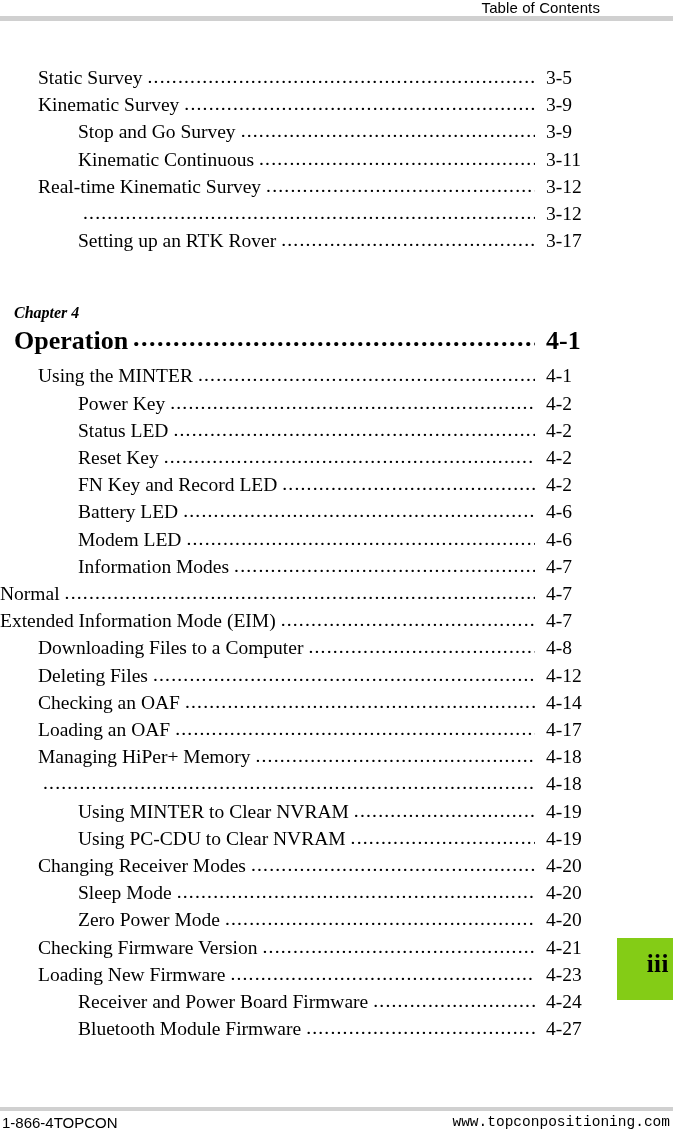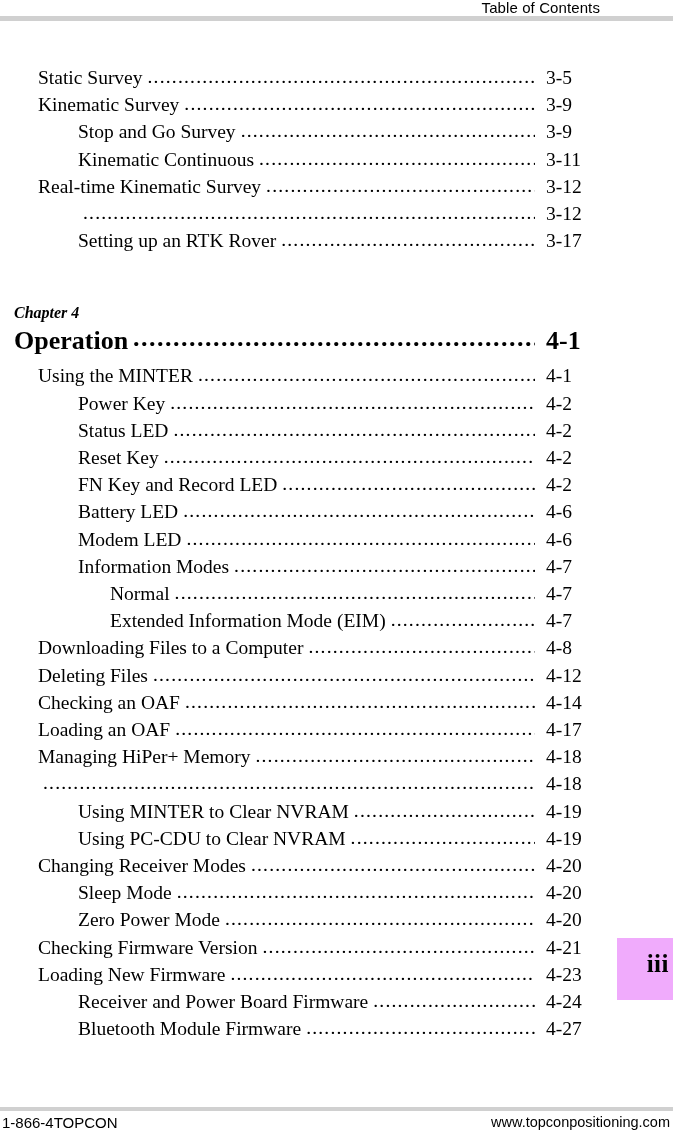--- a/index.html
+++ b/index.html
@@ -76,21 +76,21 @@
     flex: 0 0 auto;
     width: 64px;
     text-align: left;
     padding-left: 9px;
     box-sizing: border-box;
   }
 
   
   .lvl1 { padding-left: 38px; padding-right: 72px; }
   .lvl2 { padding-left: 78px; padding-right: 72px; }
-  .lvl3 { padding-left: 110px; padding-right: 72px; }
+  .lvl3 { padding-right: 72px; }
 
   
   .chapter-block {
     margin-top: 25px;
   }
   .chapter-label {
     padding-left: 14px;
     font-size: 16px;
     font-weight: bold;
     line-height: 23px;
@@ -117,21 +117,21 @@
   }
   .gap-after-section { height: 22px; }
 
   
   .page-tab {
     position: absolute;
     left: 617px;
     top: 938px;
     width: 56px;
     height: 62px;
-    background: #f0abfc;
+    background: #84cc16;
   }
   .page-tab-number {
     position: absolute;
     right: 4px;
     top: 12px;
     font-size: 25px;
     font-weight: bold;
     color: #000000;
     font-family: "Liberation Serif", "DejaVu Serif", serif;
     letter-spacing: 0.5px;
@@ -159,21 +159,21 @@
     top: 7px;
     font-family: "Liberation Sans", "DejaVu Sans", sans-serif;
     font-size: 15px;
     color: #000000;
     white-space: nowrap;
   }
   .footer-right {
     position: absolute;
     right: 3px;
     top: 7px;
-    font-family: Liberation Sans, sans-serif;
+    font-family: Liberation Mono, monospace;
     font-size: 14.5px;
     color: #000000;
     white-space: nowrap;
   }
 </style>
 </head>
 <body>
 
 <div class="page-header">
   <div class="header-title">Table of Contents</div>

